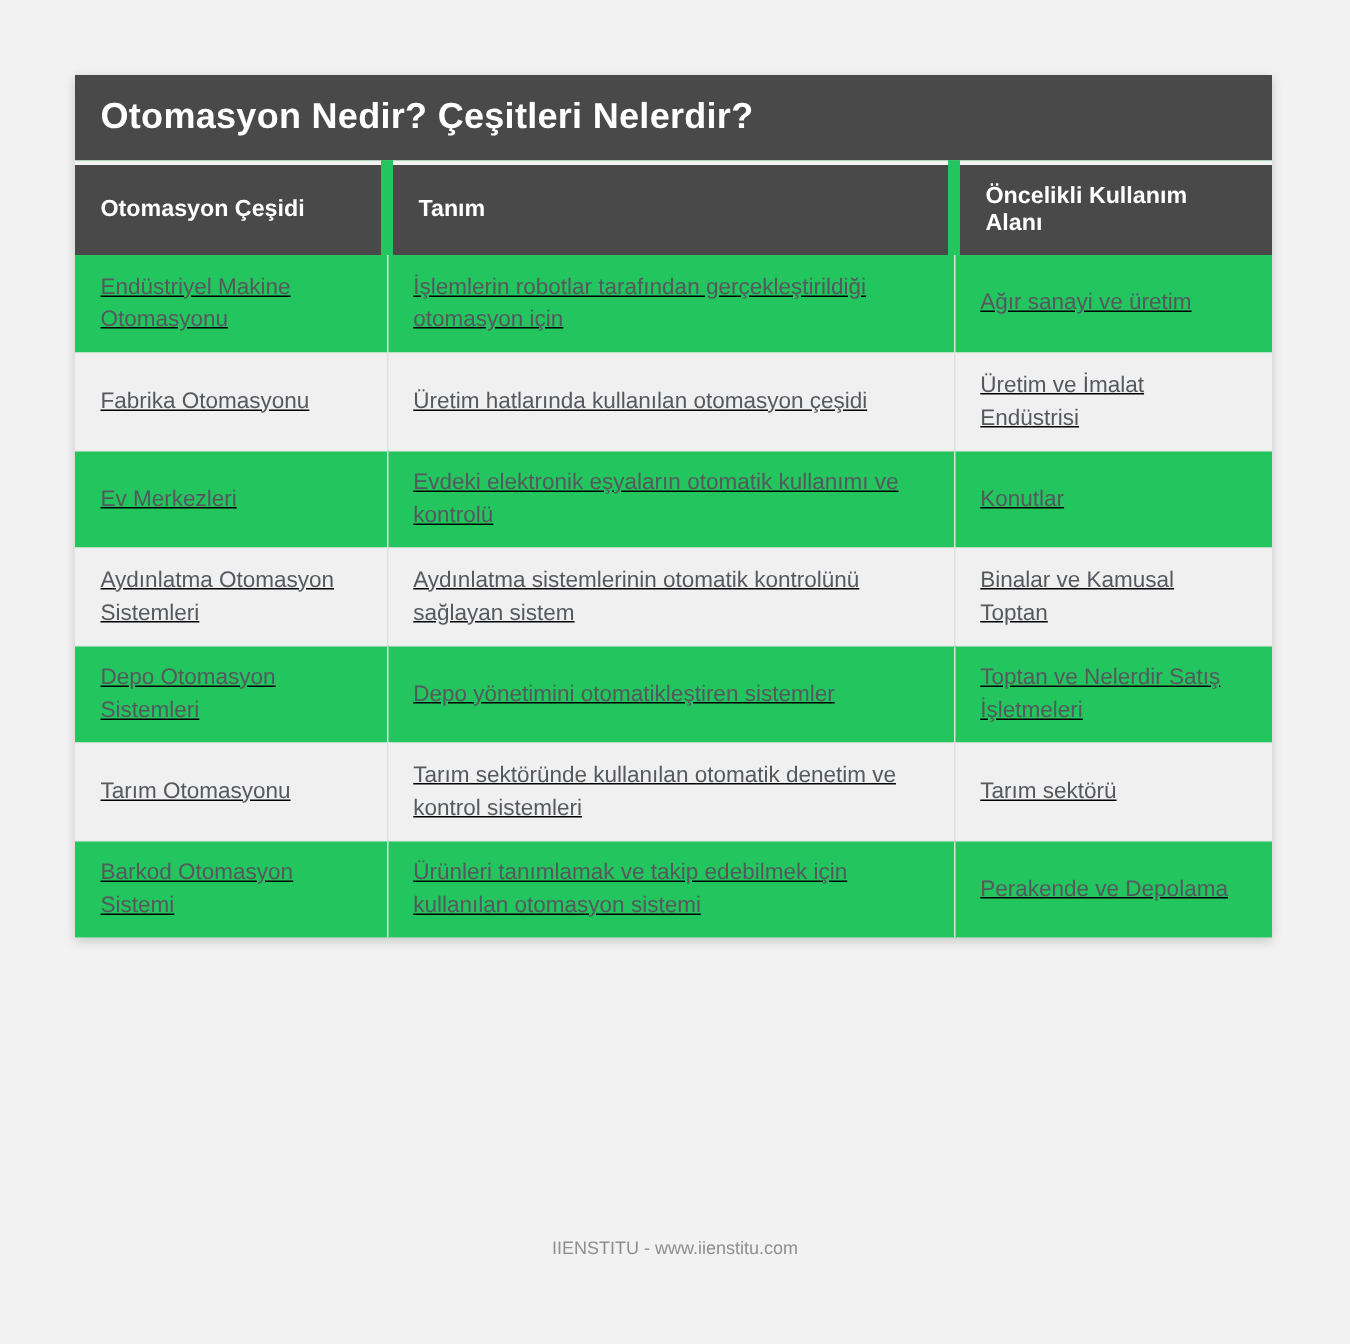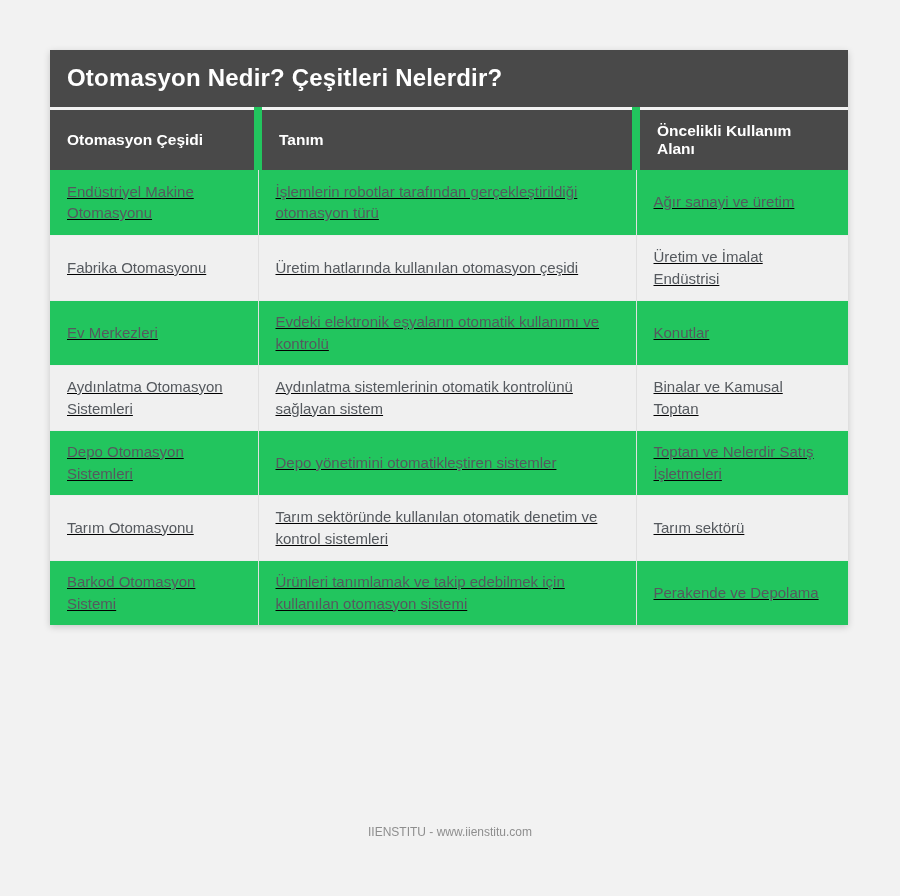--- a/index.html
+++ b/index.html
@@ -79,21 +79,21 @@
     <thead>
       <tr>
         <th>Otomasyon Çeşidi</th>
         <th>Tanım</th>
         <th>Öncelikli Kullanım Alanı</th>
       </tr>
     </thead>
     <tbody>
       <tr>
         <td>Endüstriyel Makine Otomasyonu</td>
-        <td>İşlemlerin robotlar tarafından gerçekleştirildiği otomasyon türü</td>
+        <td>İşlemlerin robotlar tarafından gerçekleştirildiği otomasyon için</td>
         <td>Ağır sanayi ve üretim</td>
       </tr>
       <tr>
         <td>Fabrika Otomasyonu</td>
         <td>Üretim hatlarında kullanılan otomasyon çeşidi</td>
         <td>Üretim ve İmalat Endüstrisi</td>
       </tr>
       <tr>
         <td>Ev Merkezleri</td>
         <td>Evdeki elektronik eşyaların otomatik kullanımı ve kontrolü</td>

